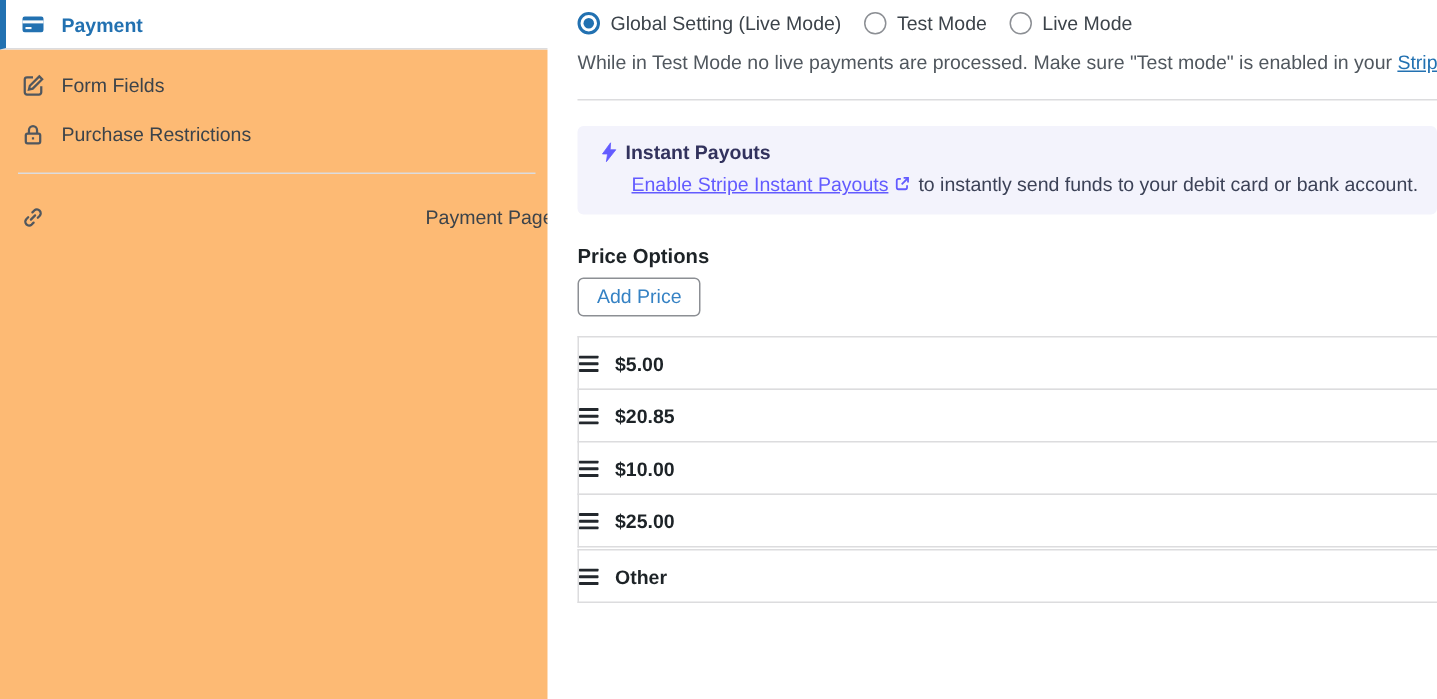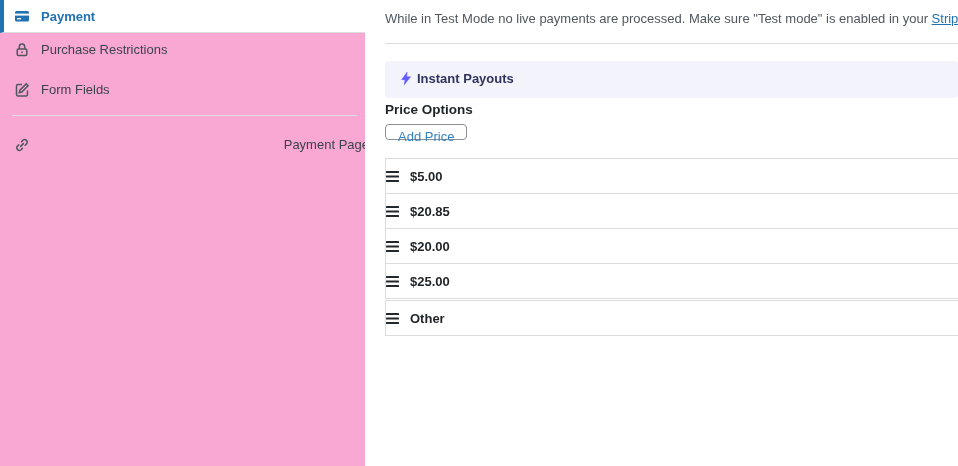--- a/index.html
+++ b/index.html
@@ -10,21 +10,21 @@
     background: #ffffff;
     overflow: hidden;
     color: #3c434a;
   }
 
   
   .sidebar {
     position: absolute;
     left: 0; top: 0;
     width: 370px; height: 466px;
-    background: #f9a8d4;
+    background: #fdba74;
     border-right: 1px solid #dcdcde;
   }
   .side-item {
     display: flex; align-items: center;
     height: 33px;
     padding-left: 14px;
     gap: 11px;
     font-size: 13px;
     color: #3c434a;
     cursor: pointer;
@@ -110,29 +110,29 @@
     font-size: 13px;
     color: #3c4257;
     white-space: nowrap;
   }
   .pp-link { color: #635bff; text-decoration: underline; cursor: pointer; }
   .ext { margin-left: 4px; vertical-align: -1px; }
   .pp-rest { margin-left: 5px; }
 
   
   .po-heading {
-    margin-top: 4px;
+    margin-top: 20px;
     font-size: 13.5px;
     font-weight: 700;
     color: #1d2327;
   }
   .add-price {
     margin-top: 7px;
     display: inline-block;
-    height: 16px;
+    height: 26px;
     padding: 0 12px;
     font-family: "Liberation Sans", sans-serif;
     font-size: 13px;
     line-height: 24px;
     color: #3582c4;
     background: #fff;
     border: 1px solid #8c8f94;
     border-radius: 4px;
     cursor: pointer;
   }
@@ -163,75 +163,98 @@
     <span class="icn">
       <svg width="16" height="16" viewBox="0 0 16 16">
         <rect x="1" y="3" width="14" height="10.5" rx="1.5" fill="#2271b1"></rect>
         <rect x="1" y="5.6" width="14" height="2" fill="#fbfbfb"></rect>
         <rect x="3" y="10" width="4" height="1.4" fill="#fbfbfb"></rect>
       </svg>
     </span>
     <span class="lbl">Payment</span>
   </div>
 
+  <div class="side-item mt">
+    <span class="icn">
+      <svg width="16" height="16" viewBox="0 0 16 16" fill="none" stroke="#50575e" stroke-width="1.5">
+        <path d="M13.5 8.5v4a1.5 1.5 0 0 1-1.5 1.5H4a1.5 1.5 0 0 1-1.5-1.5V4A1.5 1.5 0 0 1 4 2.5h4"></path>
+        <path d="M12.2 1.9l1.9 1.9-6.3 6.3-2.5.6.6-2.5z"></path>
+      </svg>
+    </span>
+    <span class="lbl">Form Fields</span>
+  </div>
+
   <div class="side-item">
     <span class="icn">
       <svg width="16" height="16" viewBox="0 0 16 16" fill="none" stroke="#50575e" stroke-width="1.5">
         <rect x="3.2" y="7" width="9.6" height="6.5" rx="1.2"></rect>
         <path d="M5.3 7V4.8a2.7 2.7 0 0 1 5.4 0V7"></path>
         <path d="M8 9.5v1.5"></path>
       </svg>
     </span>
     <span class="lbl">Purchase Restrictions</span>
   </div>
 
-  <div class="side-item mt">
-    <span class="icn">
-      <svg width="16" height="16" viewBox="0 0 16 16" fill="none" stroke="#50575e" stroke-width="1.5">
-        <path d="M13.5 8.5v4a1.5 1.5 0 0 1-1.5 1.5H4a1.5 1.5 0 0 1-1.5-1.5V4A1.5 1.5 0 0 1 4 2.5h4"></path>
-        <path d="M12.2 1.9l1.9 1.9-6.3 6.3-2.5.6.6-2.5z"></path>
-      </svg>
-    </span>
-    <span class="lbl">Form Fields</span>
-  </div>
-
   <div class="side-divider"></div>
 
   <div class="side-item page">
     <span class="icn">
       <svg width="16" height="16" viewBox="0 0 16 16" fill="none" stroke="#50575e" stroke-width="1.5" stroke-linecap="round">
         <path d="M6.6 9.4l2.8-2.8"></path>
         <path d="M7.6 4.6l1.3-1.3a2.55 2.55 0 0 1 3.6 3.6L11.2 8.2"></path>
         <path d="M8.4 11.4l-1.3 1.3a2.55 2.55 0 0 1-3.6-3.6l1.3-1.3"></path>
       </svg>
     </span>
     <span class="lbl">Payment Page</span>
   </div>
 
 </div>
 
 <div class="main">
 
   
+  <div class="radio-row">
+    <label class="radio-opt">
+      <span class="radio checked">
+          <span class="dot"></span>
+        </span>
+      <span class="rlbl">Global Setting (Live Mode)</span>
+    </label>
+    <label class="radio-opt">
+      <span class="radio"></span>
+      <span class="rlbl">Test Mode</span>
+    </label>
+    <label class="radio-opt">
+      <span class="radio"></span>
+      <span class="rlbl">Live Mode</span>
+    </label>
+  </div>
 
   
   <p class="note"><span>While in Test Mode no live payments are processed. Make sure "Test mode" is enabled in your </span><a class="note-link">Stripe dashboard</a></p>
 
   <hr class="hdiv">
 
   
   <div class="payouts-panel">
     <div class="pp-title-row">
       <span>
         <svg width="14" height="15" viewBox="0 0 16 16">
           <path d="M9.2 0.8 L3 9.3 H6.9 L6 15.2 L13.2 6.1 H8.9 Z" fill="#635bff" stroke="#635bff" stroke-width="0.6" stroke-linejoin="round"></path>
         </svg>
       </span>
       <span class="pp-title">Instant Payouts</span>
     </div>
+    <div class="pp-body">
+      <a class="pp-link">Enable Stripe Instant Payouts</a><span class="ext"><svg width="11" height="11" viewBox="0 0 12 12" fill="none" stroke="#635bff" stroke-width="1.3" style="display:inline-block">
+            <path d="M5 2.5H3.2A1.2 1.2 0 0 0 2 3.7v5.1A1.2 1.2 0 0 0 3.2 10h5.1a1.2 1.2 0 0 0 1.2-1.2V7"></path>
+            <path d="M7 1.8h3.2V5"></path>
+            <path d="M10 2 5.6 6.4"></path>
+          </svg></span><span class="pp-rest">to instantly send funds to your debit card or bank account.</span>
+    </div>
   </div>
 
   
   <div class="po-heading">Price Options</div>
 
   <button class="add-price">Add Price</button>
 
   <div class="price-list">
 
     <div class="price-row">
@@ -258,21 +281,21 @@
     </div>
 
     <div class="price-row">
       <span class="handle">
         <svg width="14" height="11" viewBox="0 0 14 11">
             <rect y="0" width="13" height="2" rx="0.5" fill="#23282d"></rect>
             <rect y="4.5" width="13" height="2" rx="0.5" fill="#23282d"></rect>
             <rect y="9" width="13" height="2" rx="0.5" fill="#23282d"></rect>
           </svg>
       </span>
-      <span class="price-lbl">$20.00</span>
+      <span class="price-lbl">$10.00</span>
     </div>
 
     <div class="price-row">
       <span class="handle">
         <svg width="14" height="11" viewBox="0 0 14 11">
             <rect y="0" width="13" height="2" rx="0.5" fill="#23282d"></rect>
             <rect y="4.5" width="13" height="2" rx="0.5" fill="#23282d"></rect>
             <rect y="9" width="13" height="2" rx="0.5" fill="#23282d"></rect>
           </svg>
       </span>

